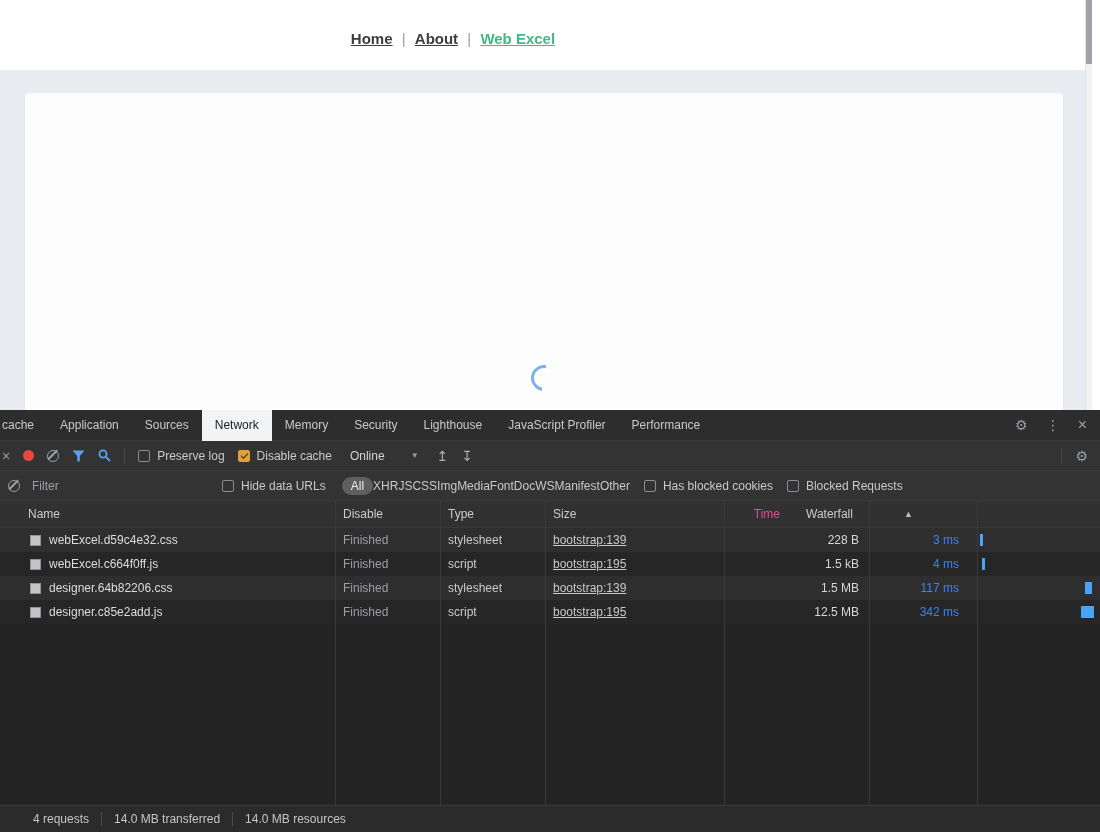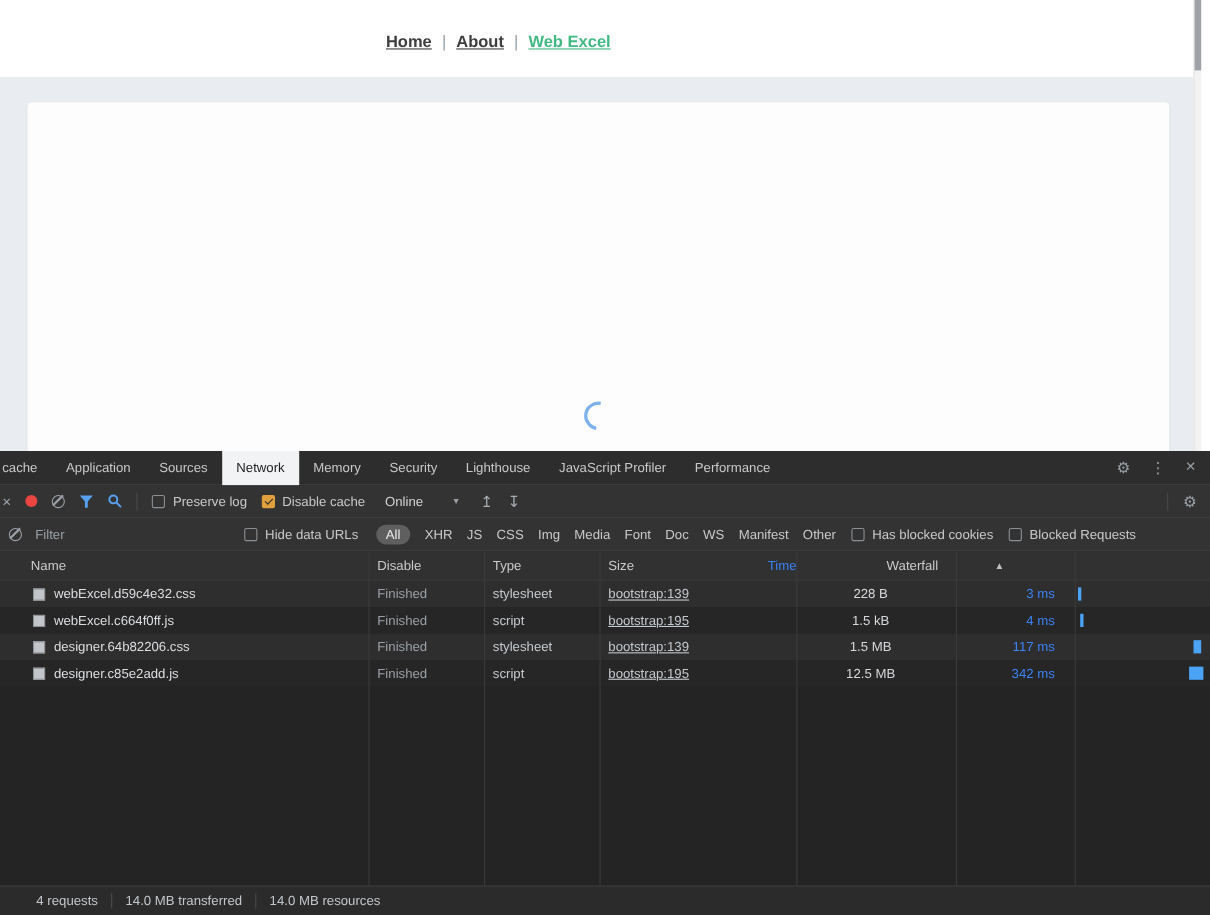--- a/index.html
+++ b/index.html
@@ -44,44 +44,44 @@
   .dd-arrow{font-size:8px;color:#9aa0a6}
   .arrow-icon{color:#a8adb3;font-size:14px;cursor:pointer;line-height:1}
   .tb-spacer{flex:1}
   .gear{color:#9aa0a6;font-size:14px;cursor:pointer;line-height:1}
 
   .filterbar{display:flex;align-items:center;height:30px;background:#333;border-bottom:1px solid #3c3c3c;padding:0 10px 0 8px}
   .filter-input{background:transparent;border:none;outline:none;color:#e8e8e8;font-size:12px;width:170px;margin-left:12px;font-family:"Liberation Sans",sans-serif}
   .filter-input::placeholder{color:#9aa0a6}
   .filterbar .cb{margin-left:20px}
   .pill{background:#5f5f5f;border-radius:9px;padding:2px 9px;color:#ececec;margin-left:16px;cursor:pointer;white-space:nowrap}
-  .tfilter{margin-left:13px;color:#c9c9c9;cursor:pointer;white-space:nowrap}
+  .tfilter{color:#c9c9c9;cursor:pointer;white-space:nowrap}
   .filterbar .cb.tail{margin-left:14px}
 
   .grid{position:absolute;top:91px;left:0;right:0;bottom:27px;overflow:hidden;background:#242424}
   .col-lines{position:absolute;top:0;bottom:0;left:0;right:0;pointer-events:none;z-index:3}
   .col-line{position:absolute;top:0;bottom:0;width:1px;background:#3a3a3a}
   .thead{display:flex;height:27px;line-height:27px;background:#313131;border-bottom:1px solid #3a3a3a;color:#cbcbcb;position:relative;z-index:1}
   .trow{display:flex;height:24px;line-height:24px;cursor:pointer;position:relative;z-index:1}
   .trow.odd{background:#2e2e2e}
   .trow.even{background:#262626}
   .c-name{width:335px;display:flex;align-items:center;padding-left:30px;gap:8px;overflow:hidden;white-space:nowrap}
   .thead .c-name{padding-left:28px;display:block}
   .name-text{color:#dbdde0}
   .file-icon{width:11px;height:11px;background:#c2c5c9;border:1px solid #8f9398;flex:none}
   .c-status{width:105px;padding-left:8px;color:#9aa0a6;white-space:nowrap}
   .thead .c-status{color:#cbcbcb}
   .c-type{width:105px;padding-left:8px;color:#c6cacf;white-space:nowrap}
   .thead .c-type{color:#cbcbcb}
   .c-init{width:179px;padding-left:8px;white-space:nowrap}
   .init-link{color:#c4c9ce;text-decoration:underline;cursor:pointer}
-  .c-size{width:145px;text-align:center;padding-right:10px;color:#d5d7da;white-space:nowrap}
+  .c-size{width:145px;text-align:right;padding-right:10px;color:#d5d7da;white-space:nowrap}
   .thead .c-size{text-align:left;padding-left:8px;color:#cbcbcb}
   .c-time{width:108px;text-align:right;padding-right:18px;color:#3b82f6;white-space:nowrap}
-  .thead .c-time{text-align:left;padding-left:8px;color:#3b82f6}
+  .thead .c-time{text-align:right;padding-left:8px;color:#ec4899}
   .c-wf{width:123px;position:relative}
   .thead .c-wf{padding-left:8px}
   .sort{position:absolute;right:8px;top:0;color:#c0c0c0;font-size:9px}
   .wf-bar{position:absolute;top:6px;height:12px;background:#4ba3f5}
 
   .statusbar{position:absolute;left:0;right:0;bottom:0;height:27px;background:#2b2b2b;border-top:1px solid #3c3c3c;display:flex;align-items:center;font-size:12px;color:#c3c7cb;padding-left:33px}
   .sb-item{white-space:nowrap}
   .sb-div{width:1px;height:14px;background:#4a4a4a;margin:0 12px}
 
   svg{display:block}

